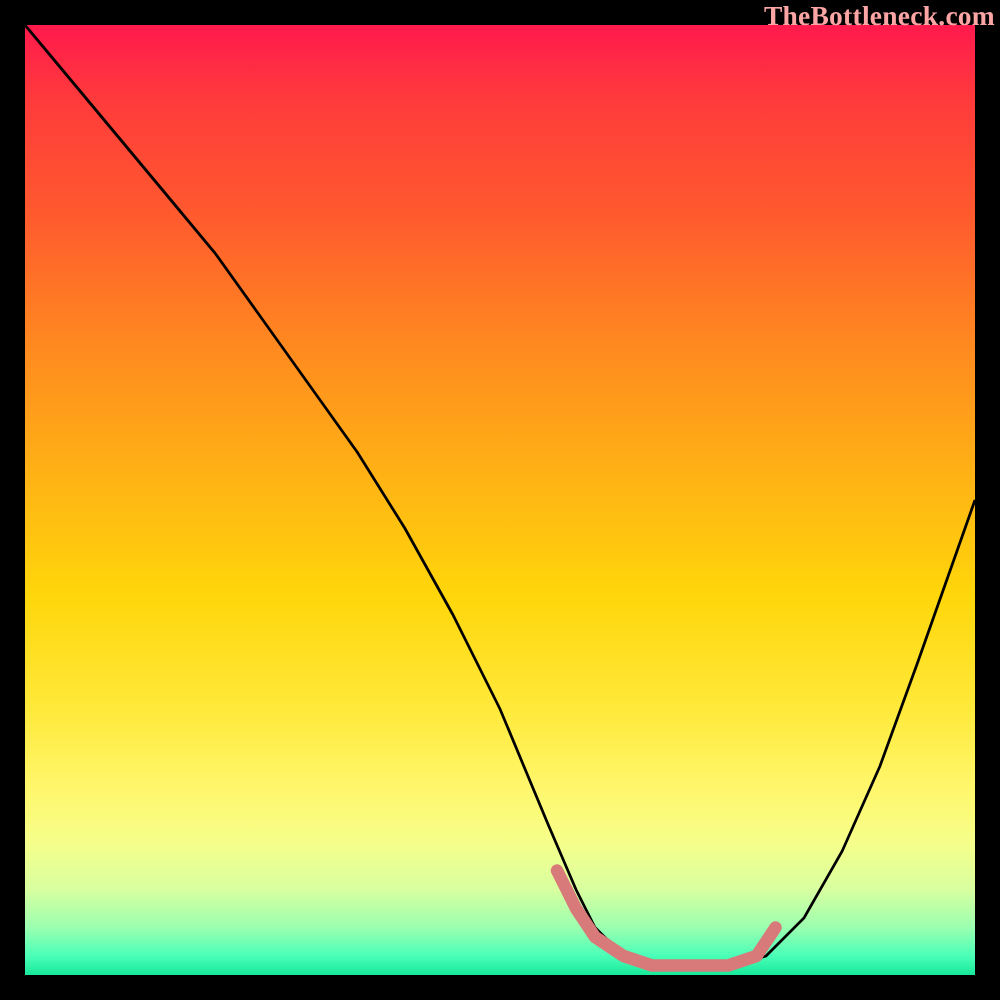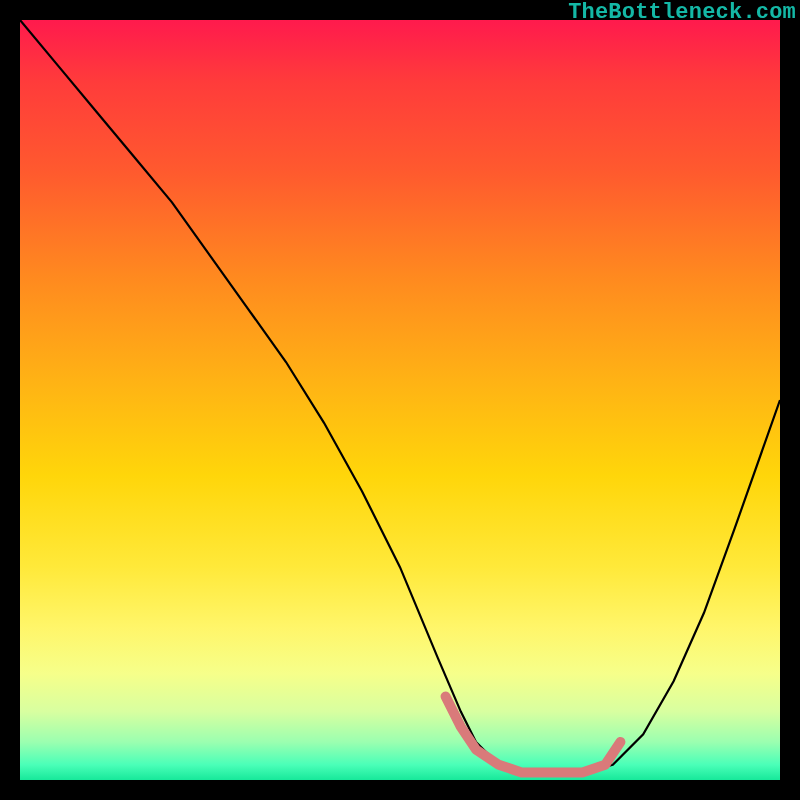--- a/index.html
+++ b/index.html
@@ -38,24 +38,24 @@
       #d8ffa0 91%,
       #9bffb0 95%,
       #4affb8 98%,
       #17e89a 100%
     );
   }
   .watermark {
     position: absolute;
     top: 0px;
     right: 4px;
-    font-family: Liberation Mono, monospace;
+    font-family: Liberation Serif, serif;
     font-size: 22px;
     font-weight: 600;
-    color: #14b8a6;
+    color: #fca5a5;
     letter-spacing: 0.2px;
     user-select: none;
     text-align: right;
   }
   svg.curves {
     position: absolute;
     left: 0;
     top: 0;
     width: 760px;
     height: 760px;

